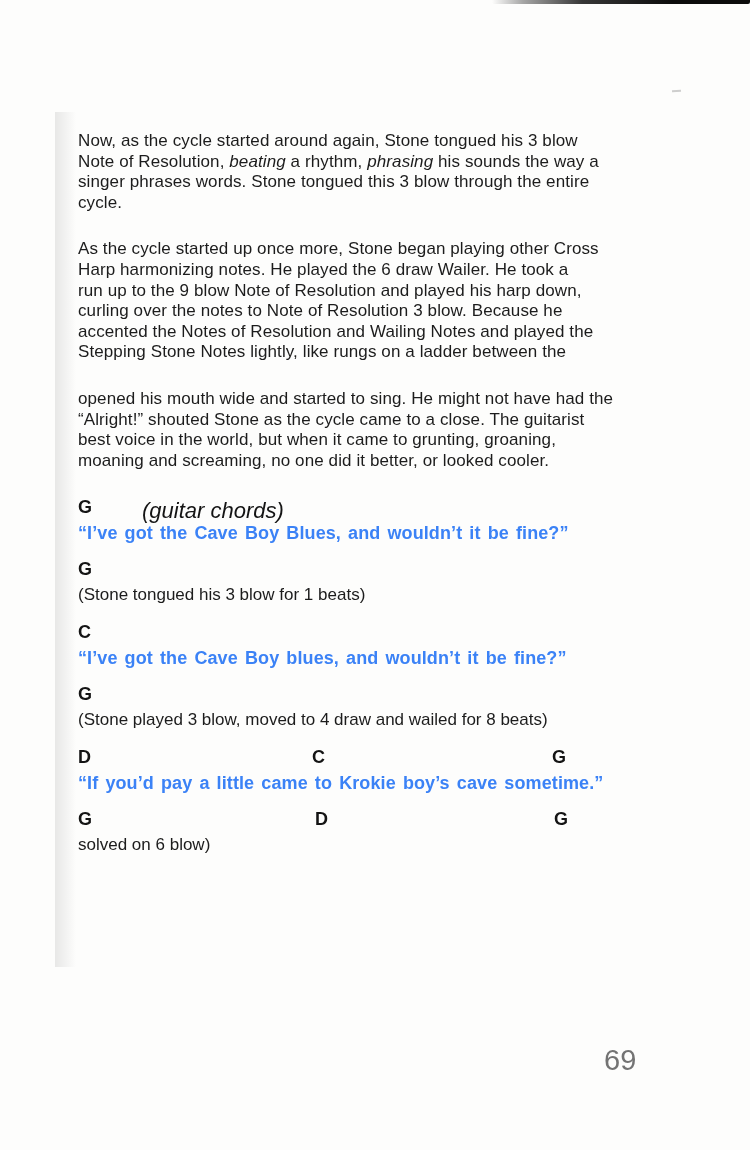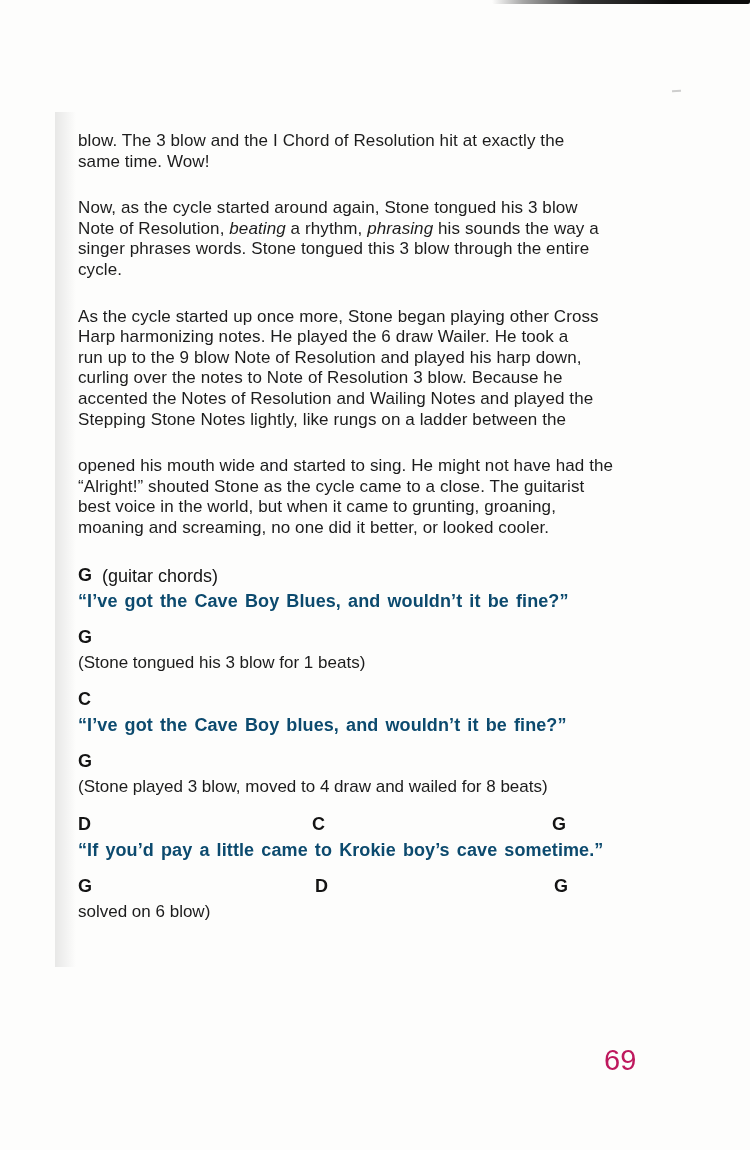--- a/index.html
+++ b/index.html
@@ -60,59 +60,57 @@
     height: 21px;
     margin-bottom: 5px;
     font-weight: bold;
     font-size: 18px;
     color: #141414;
   }
   .chord { position: absolute; top: 0; }
   .chord-note {
     position: absolute; top: 1px;
     font-weight: normal;
-    font-size: 18px;
+    font-style: italic;
+    font-size: 22px;
     white-space: nowrap;
+    margin-left: 40px;
   }
   .lyric {
     height: 24px;
     margin-bottom: 12px;
     font-weight: bold;
     font-size: 18px;
     letter-spacing: 0.1px;
     word-spacing: 2px;
-    color: #0c4a6e;
+    color: #3b82f6;
     white-space: nowrap;
   }
   .direction {
     font-size: 17px;
     line-height: 20.6px;
     white-space: nowrap;
   }
   .page-number {
     position: absolute;
     left: 604px; top: 1044px;
     font-size: 29px;
-    color: #be185d;
+    color: #737373;
   }
 </style>
 </head>
 <body>
 
 <div class="page">
   <div class="top-streak"></div>
   <div class="speck"></div>
   <div class="gutter-shadow"></div>
 
   <main class="text-block">
     <section id="paragraphs">
-        <div class="paragraph">
-          <div class="line">blow. The 3 blow and the I Chord of Resolution hit at exactly the</div>
-          <div class="line">same time. Wow!</div>
-        </div>
         <div class="paragraph">
           <div class="line">Now, as the cycle started around again, Stone tongued his 3 blow</div>
           <div class="line">Note of Resolution, <i>beating</i> a rhythm, <i>phrasing</i> his sounds the way a</div>
           <div class="line">singer phrases words. Stone tongued this 3 blow through the entire</div>
           <div class="line">cycle.</div>
         </div>
         <div class="paragraph">
           <div class="line">As the cycle started up once more, Stone began playing other Cross</div>
           <div class="line">Harp harmonizing notes. He played the 6 draw Wailer. He took a</div>
           <div class="line">run up to the 9 blow Note of Resolution and played his harp down,</div>

